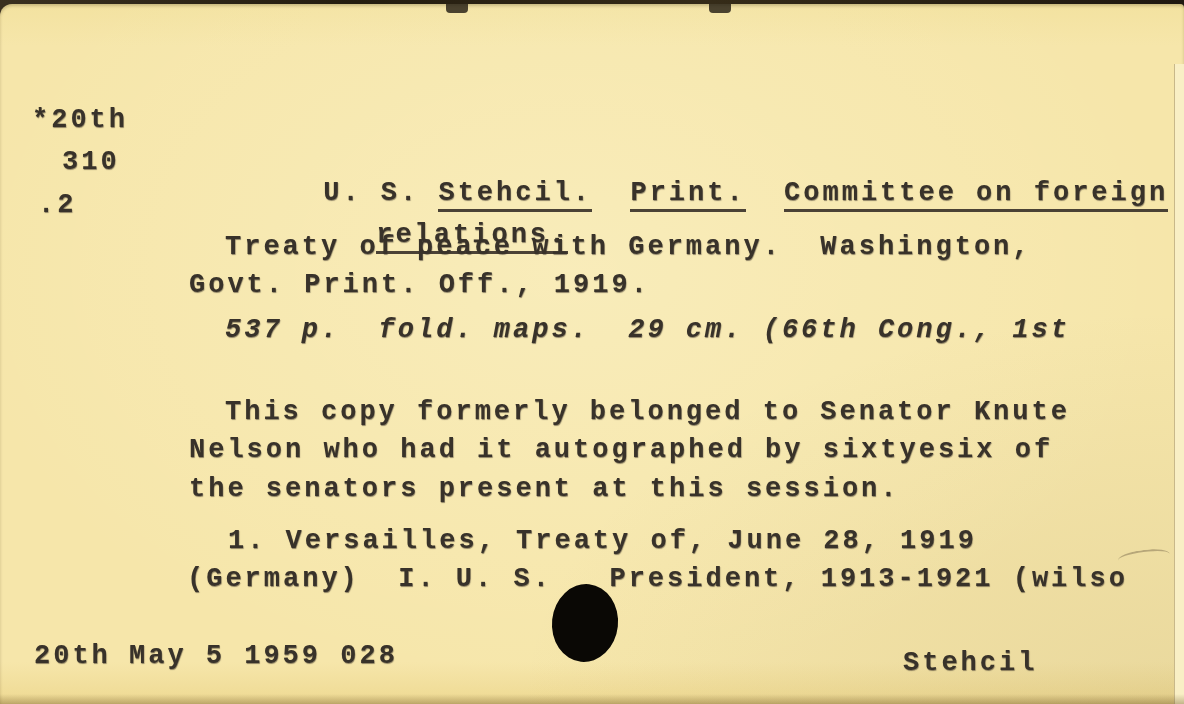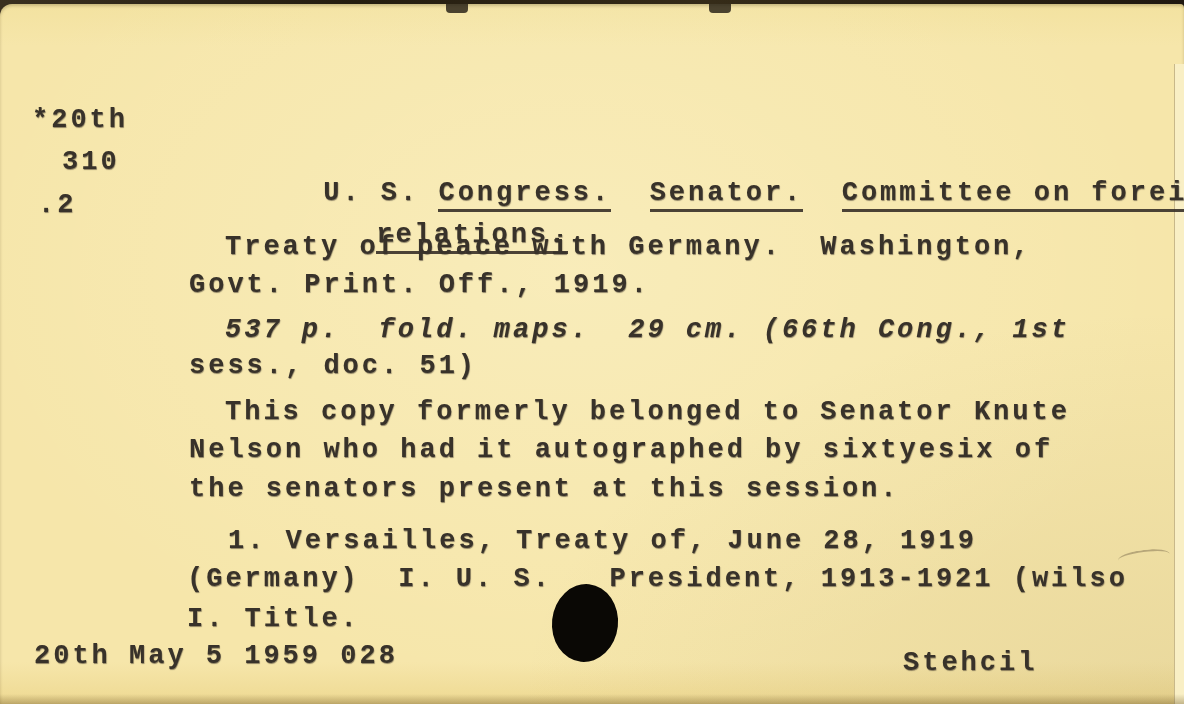--- a/index.html
+++ b/index.html
@@ -100,39 +100,37 @@
 
     <div class="edge-notch" style="left:446px;"></div>
     <div class="edge-notch" style="left:709px;"></div>
     <div class="right-strip"></div>
 
     <div class="tw" style="left:32px; top:101px;">*20th</div>
     <div class="tw" style="left:62px; top:143px;">310</div>
     <div class="tw" style="left:38px; top:186px;">.2</div>
 
     <div class="tw" style="left:208px; top:143px;">
-      <span>U. S. </span><span class="u">Congress.</span><span>  </span><span class="u">Senator.</span><span>  </span><span class="u">Committee on foreign</span>
+      <span>U. S. </span><span class="u">Stehcil.</span><span>  </span><span class="u">Print.</span><span>  </span><span class="u">Committee on foreign</span>
     </div>
     <div class="tw" style="left:261px; top:185px;">
       <span class="u">relations.</span>
     </div>
 
     <div class="tw" style="left:225px; top:228px;">Treaty of peace with Germany.  Washington,</div>
     <div class="tw" style="left:189px; top:266px;">Govt. Print. Off., 1919.</div>
 
     <div class="tw" style="left:225px; top:311px;font-style:italic;">537 p.  fold. maps.  29 cm. (66th Cong., 1st</div>
-    <div class="tw" style="left:189px; top:347px;">sess., doc. 51)</div>
 
     <div class="tw" style="left:225px; top:393px;">This copy formerly belonged to Senator Knute</div>
     <div class="tw" style="left:189px; top:431px;">Nelson who had it autographed by sixtyesix of</div>
     <div class="tw" style="left:189px; top:470px;">the senators present at this session.</div>
 
     <div class="tw" style="left:228px; top:522px;">1. Versailles, Treaty of, June 28, 1919</div>
     <div class="tw" style="left:187px; top:560px;">(Germany)  I. U. S.   President, 1913-1921 (wilso</div>
-    <div class="tw" style="left:187px; top:600px;">I. Title.</div>
 
     <div class="tw" style="left:34px; top:637px;">20th</div>
     <div class="tw" style="left:129px; top:637px;">May 5 1959 028</div>
     <div class="tw" style="left:903px; top:644px;">Stehcil</div>
 
     <div class="pen-mark"></div>
     <div class="hole"></div>
     <div class="bottom-shade"></div>
   </div>
 </div>

